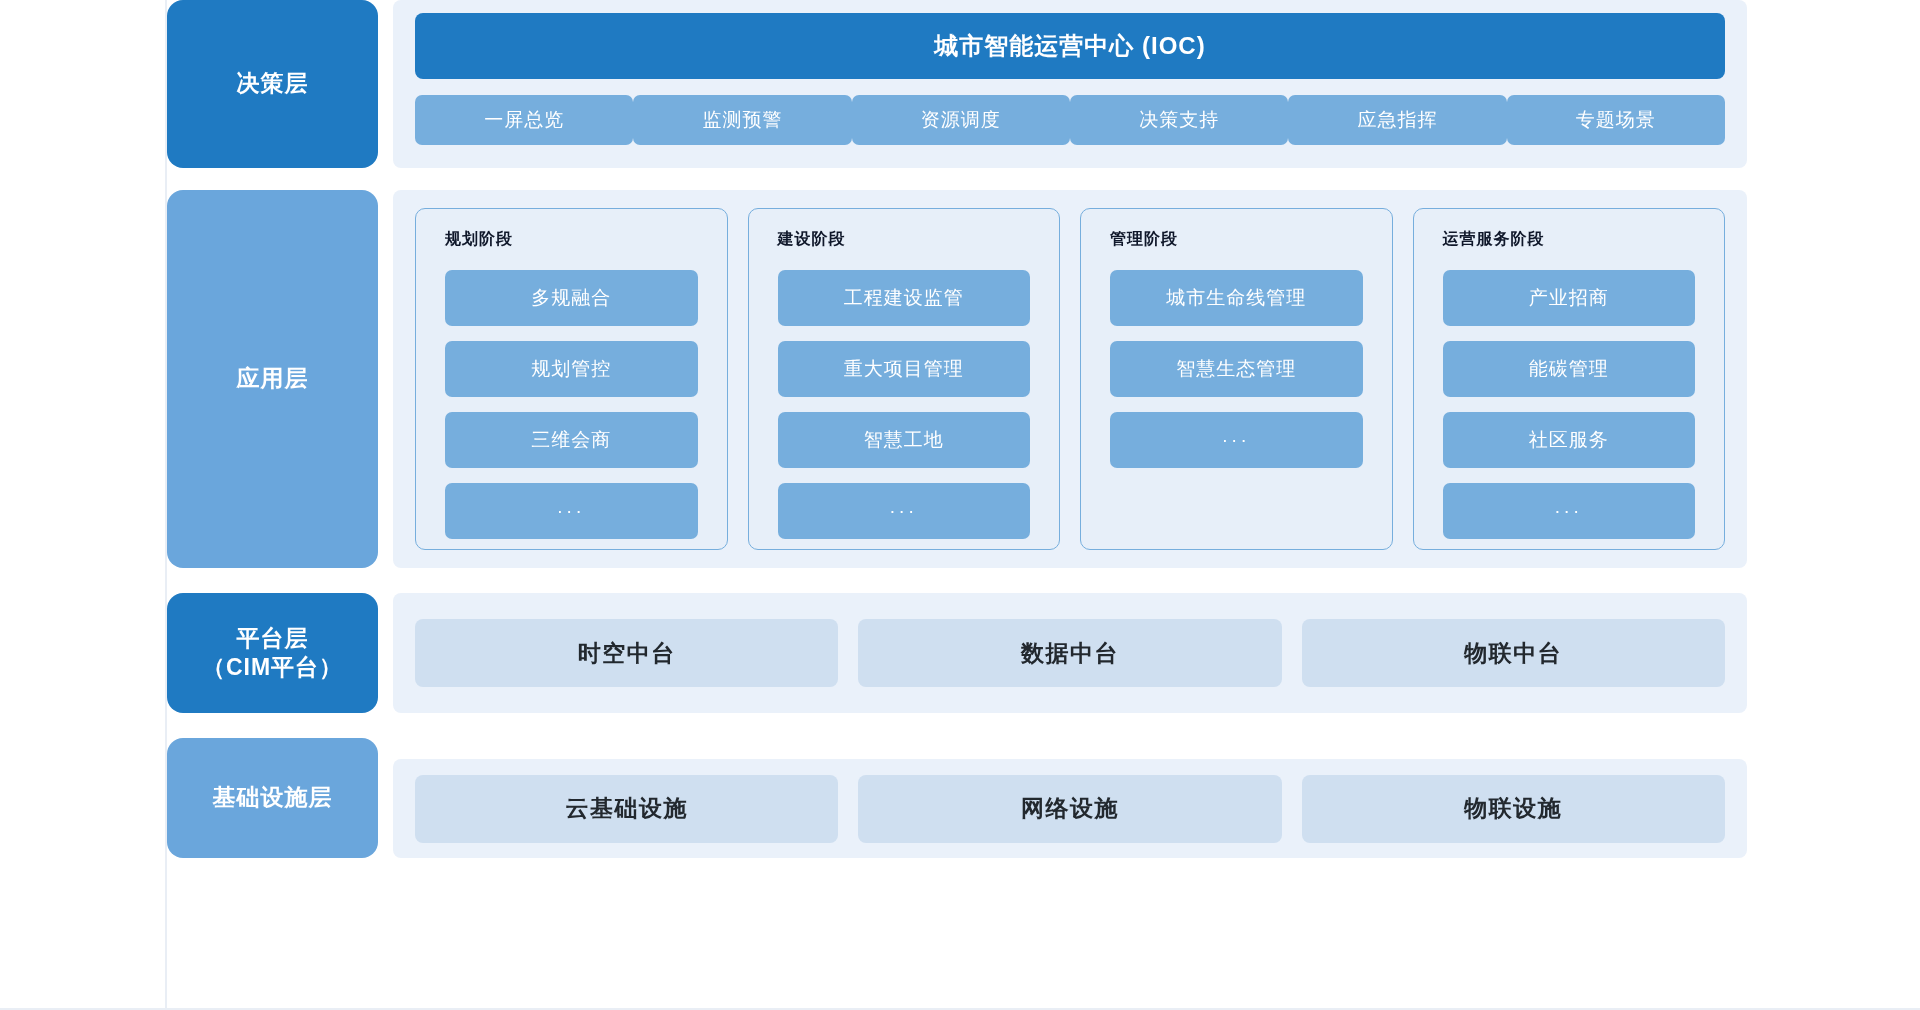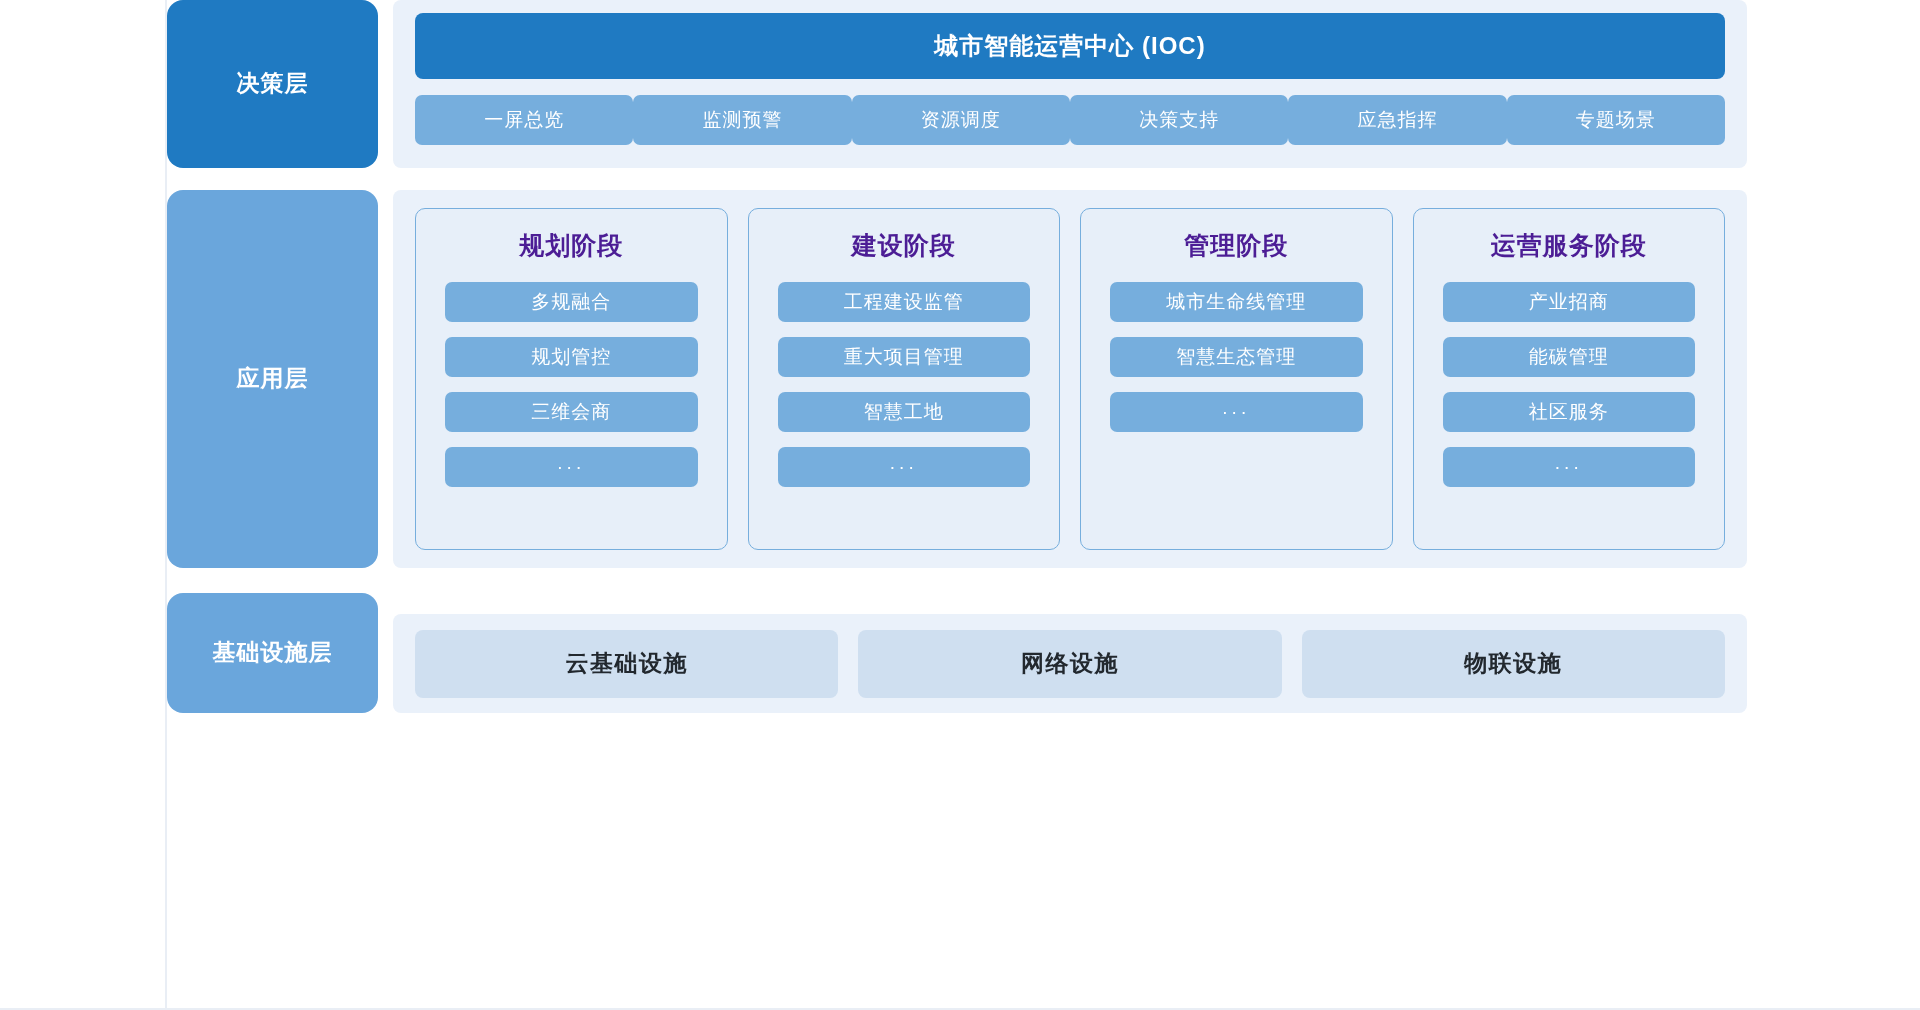--- a/index.html
+++ b/index.html
@@ -127,38 +127,37 @@
   .phase-card {
     flex: 1 1 0;
     background: #e7eff9;
     border: 1.6px solid #76aedd;
     border-radius: 10px;
     padding: 20px 29px 24px 29px;
     display: flex;
     flex-direction: column;
   }
   .phase-title {
-    text-align: center;
-    color: #4c1d95;
-    font-size: 25px;
+    color: #0f172a;
+    font-size: 16px;
     font-weight: bold;
     letter-spacing: 1px;
     margin-bottom: 20px;
   }
   .phase-items {
     display: flex;
     flex-direction: column;
     gap: 15px;
     flex: 1 1 auto;
   }
   .phase-item {
     background: #76aedd;
     color: #ffffff;
     border-radius: 7px;
-    height: 40px;
+    height: 56px;
     display: flex;
     align-items: center;
     justify-content: center;
     font-size: 19px;
     letter-spacing: 1px;
   }
   .phase-item.ellipsis { letter-spacing: 4px; padding-bottom: 8px; }
 
   
   .tri-row {
@@ -260,20 +259,36 @@
               <div class="phase-item">能碳管理</div>
               <div class="phase-item">社区服务</div>
               <div class="phase-item ellipsis">...</div>
             </div>
           </div>
 
         </div>
       </div>
     </div>
 
+    <div class="row row-platform">
+      <div class="layer-chip dark">
+        <span>
+          <span>平台层</span><br>
+          <span>（CIM平台）</span>
+        </span>
+      </div>
+      <div class="gap"></div>
+      <div class="panel panel-platform">
+        <div class="tri-row">
+          <div class="tri-box">时空中台</div>
+          <div class="tri-box">数据中台</div>
+          <div class="tri-box">物联中台</div>
+        </div>
+      </div>
+    </div>
 
     <div class="row row-infra">
       <div class="layer-chip light">基础设施层</div>
       <div class="gap"></div>
       <div class="panel panel-infra">
         <div class="tri-row">
           <div class="tri-box">云基础设施</div>
           <div class="tri-box">网络设施</div>
           <div class="tri-box">物联设施</div>
         </div>

